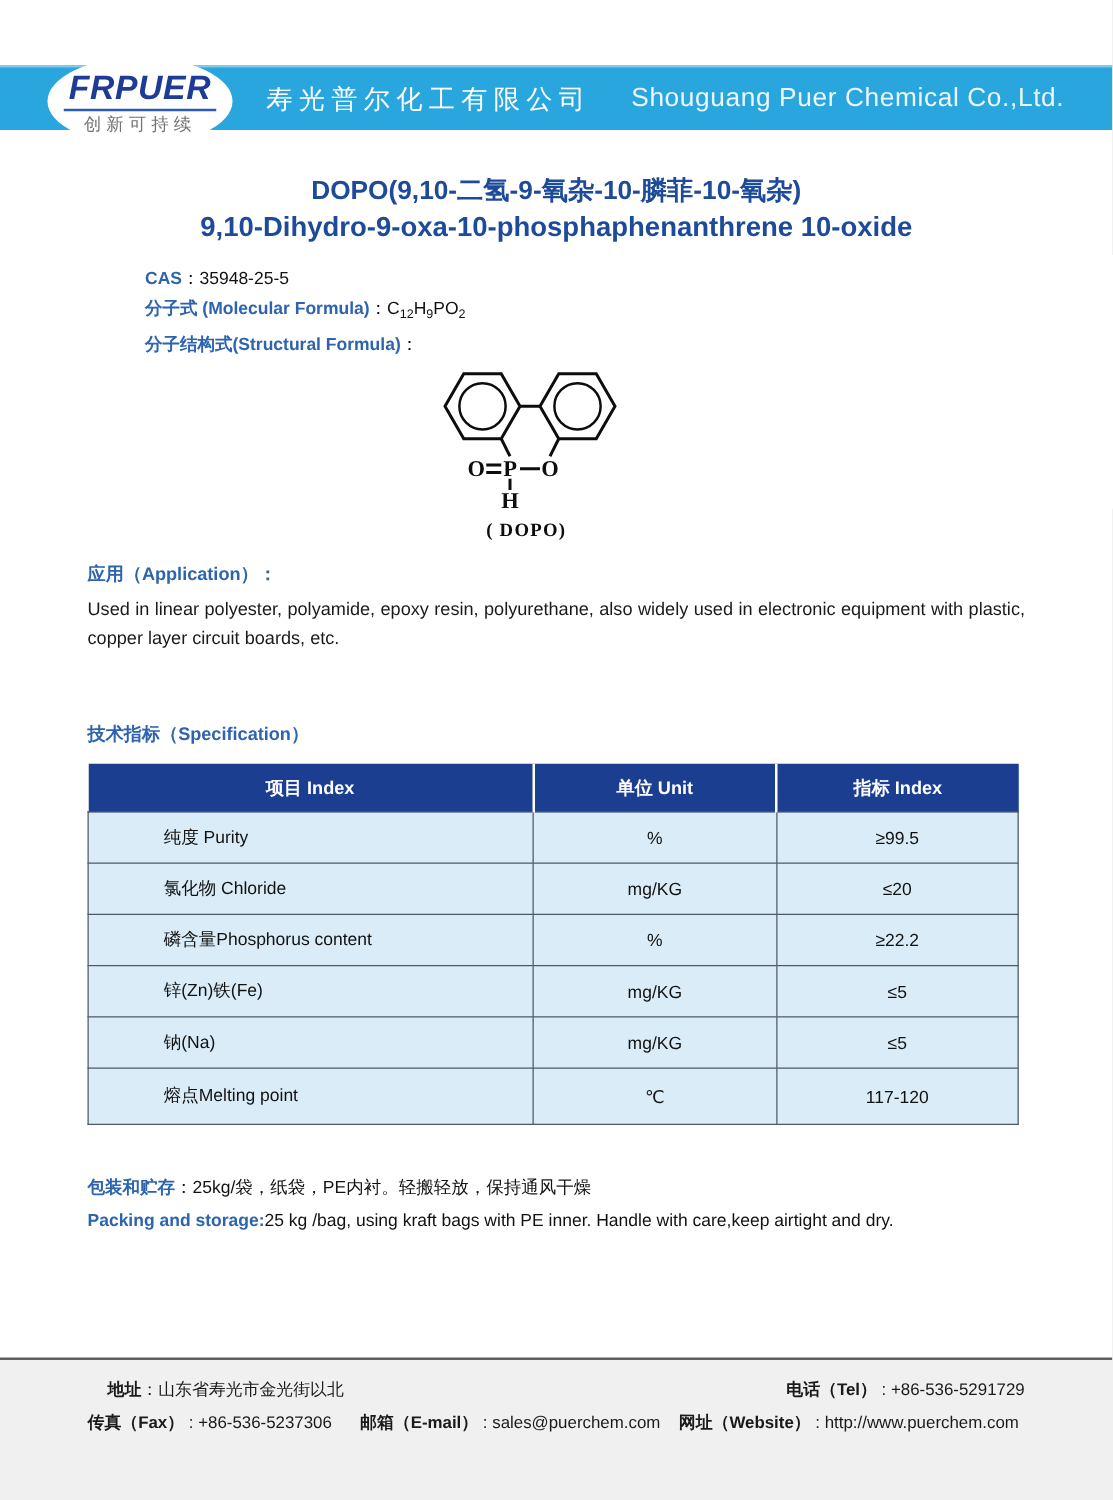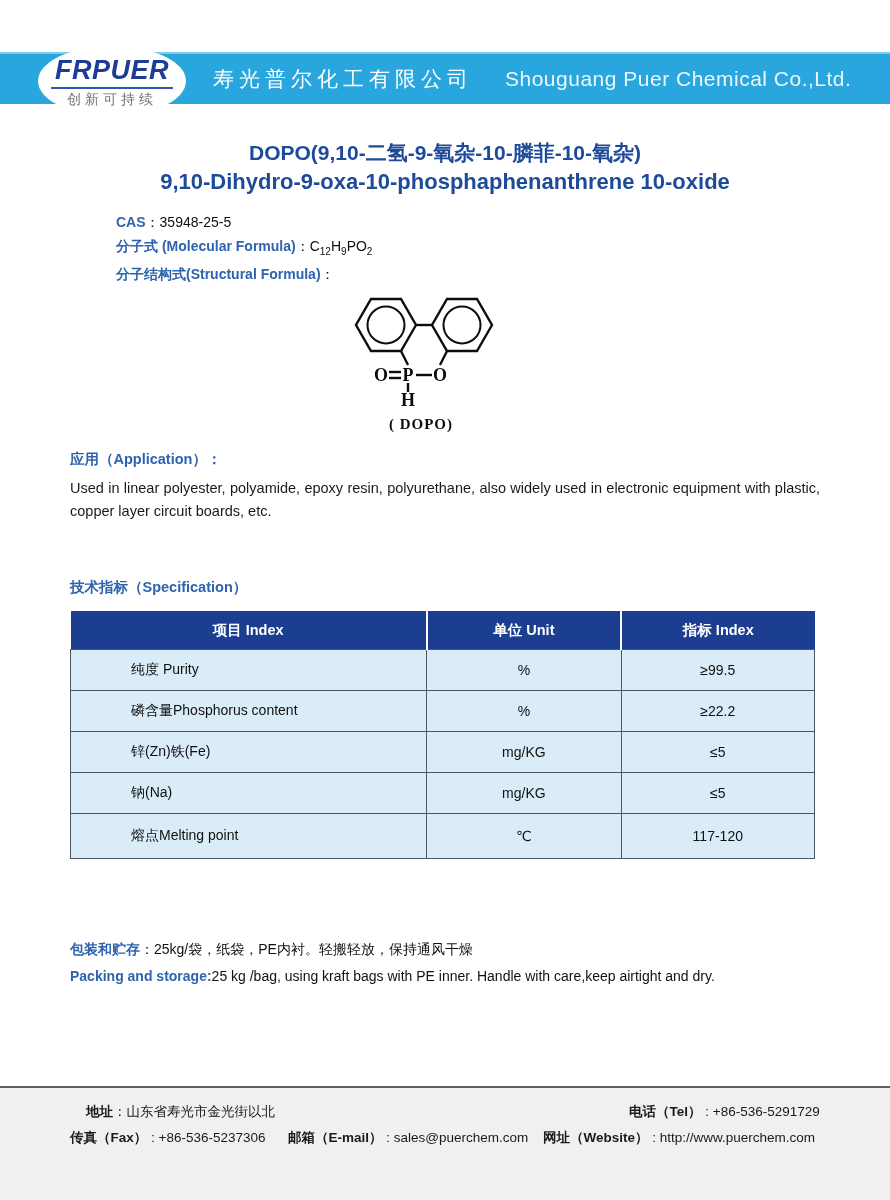--- a/index.html
+++ b/index.html
@@ -155,20 +155,25 @@
           <th class="col-index">指标  Index</th>
         </tr>
       </thead>
       <tbody>
         <tr>
           <td class="cell-item">纯度 Purity</td>
           <td class="cell-center">%</td>
           <td class="cell-center">≥99.5</td>
         </tr>
         <tr>
+          <td class="cell-item">氯化物 Chloride</td>
+          <td class="cell-center">mg/KG</td>
+          <td class="cell-center">≤20</td>
+        </tr>
+        <tr>
           <td class="cell-item">磷含量Phosphorus content</td>
           <td class="cell-center">%</td>
           <td class="cell-center">≥22.2</td>
         </tr>
         <tr>
           <td class="cell-item">锌(Zn)铁(Fe)</td>
           <td class="cell-center">mg/KG</td>
           <td class="cell-center">≤5</td>
         </tr>
         <tr>

